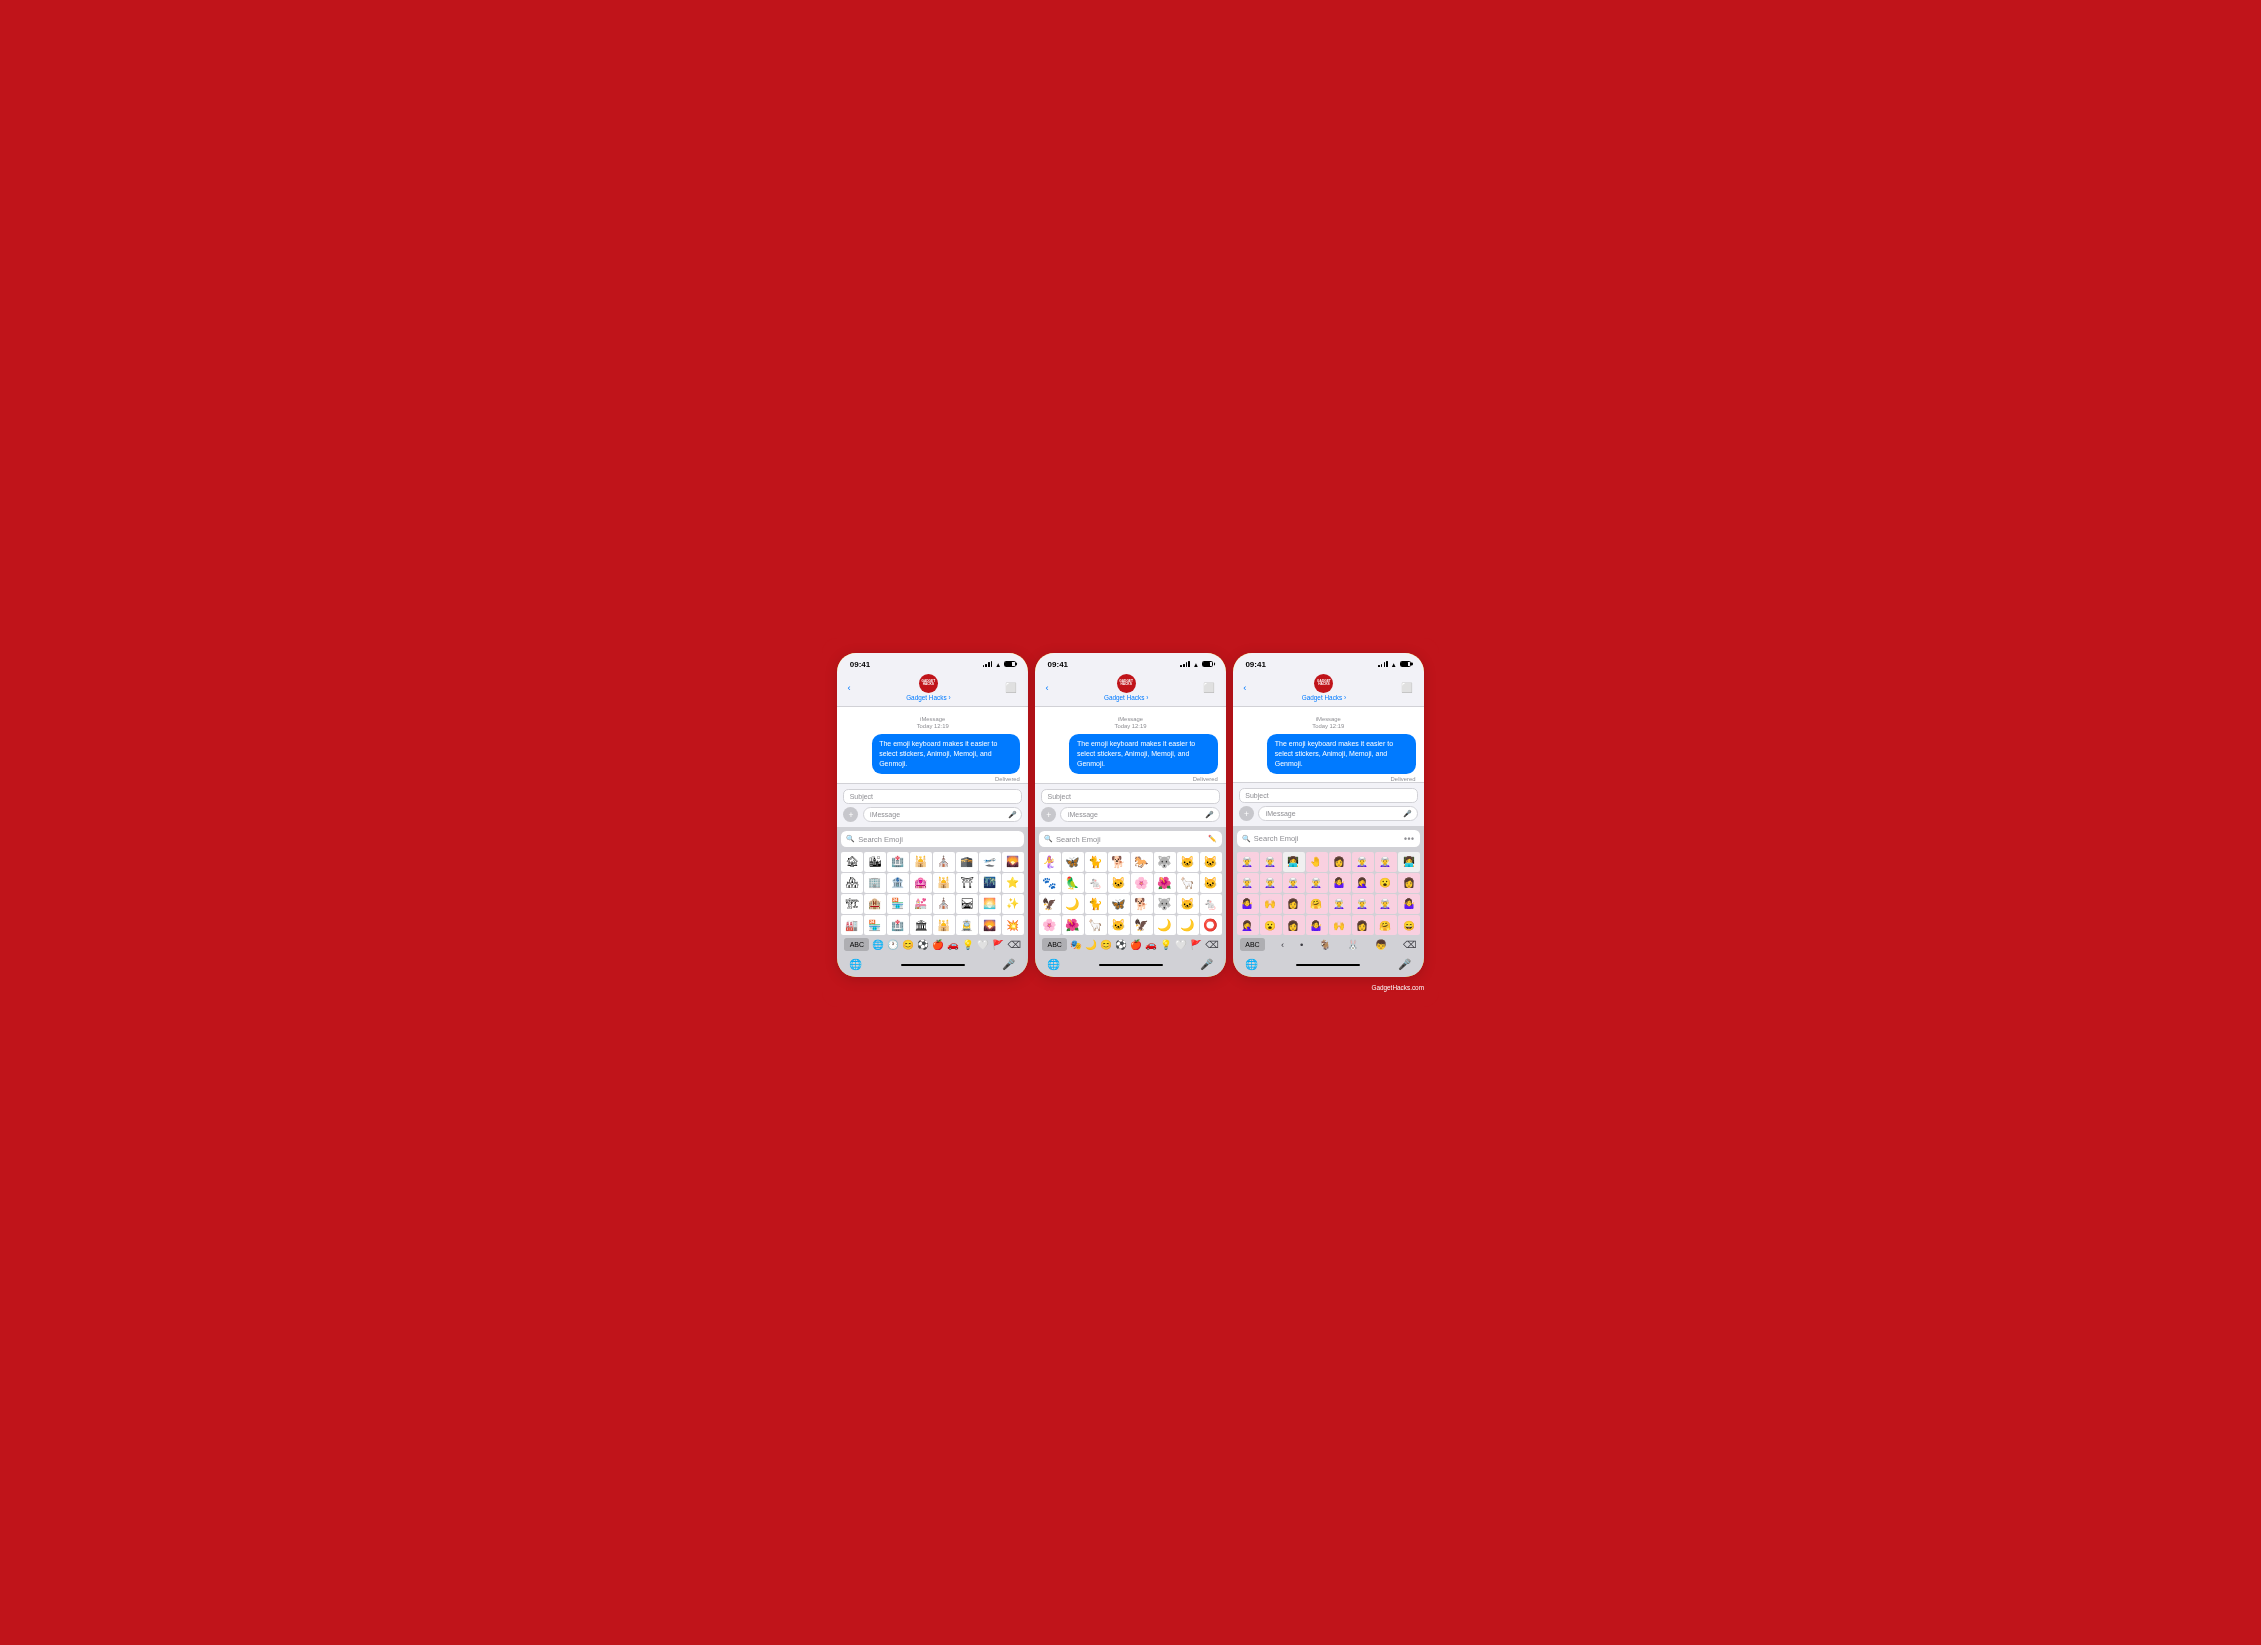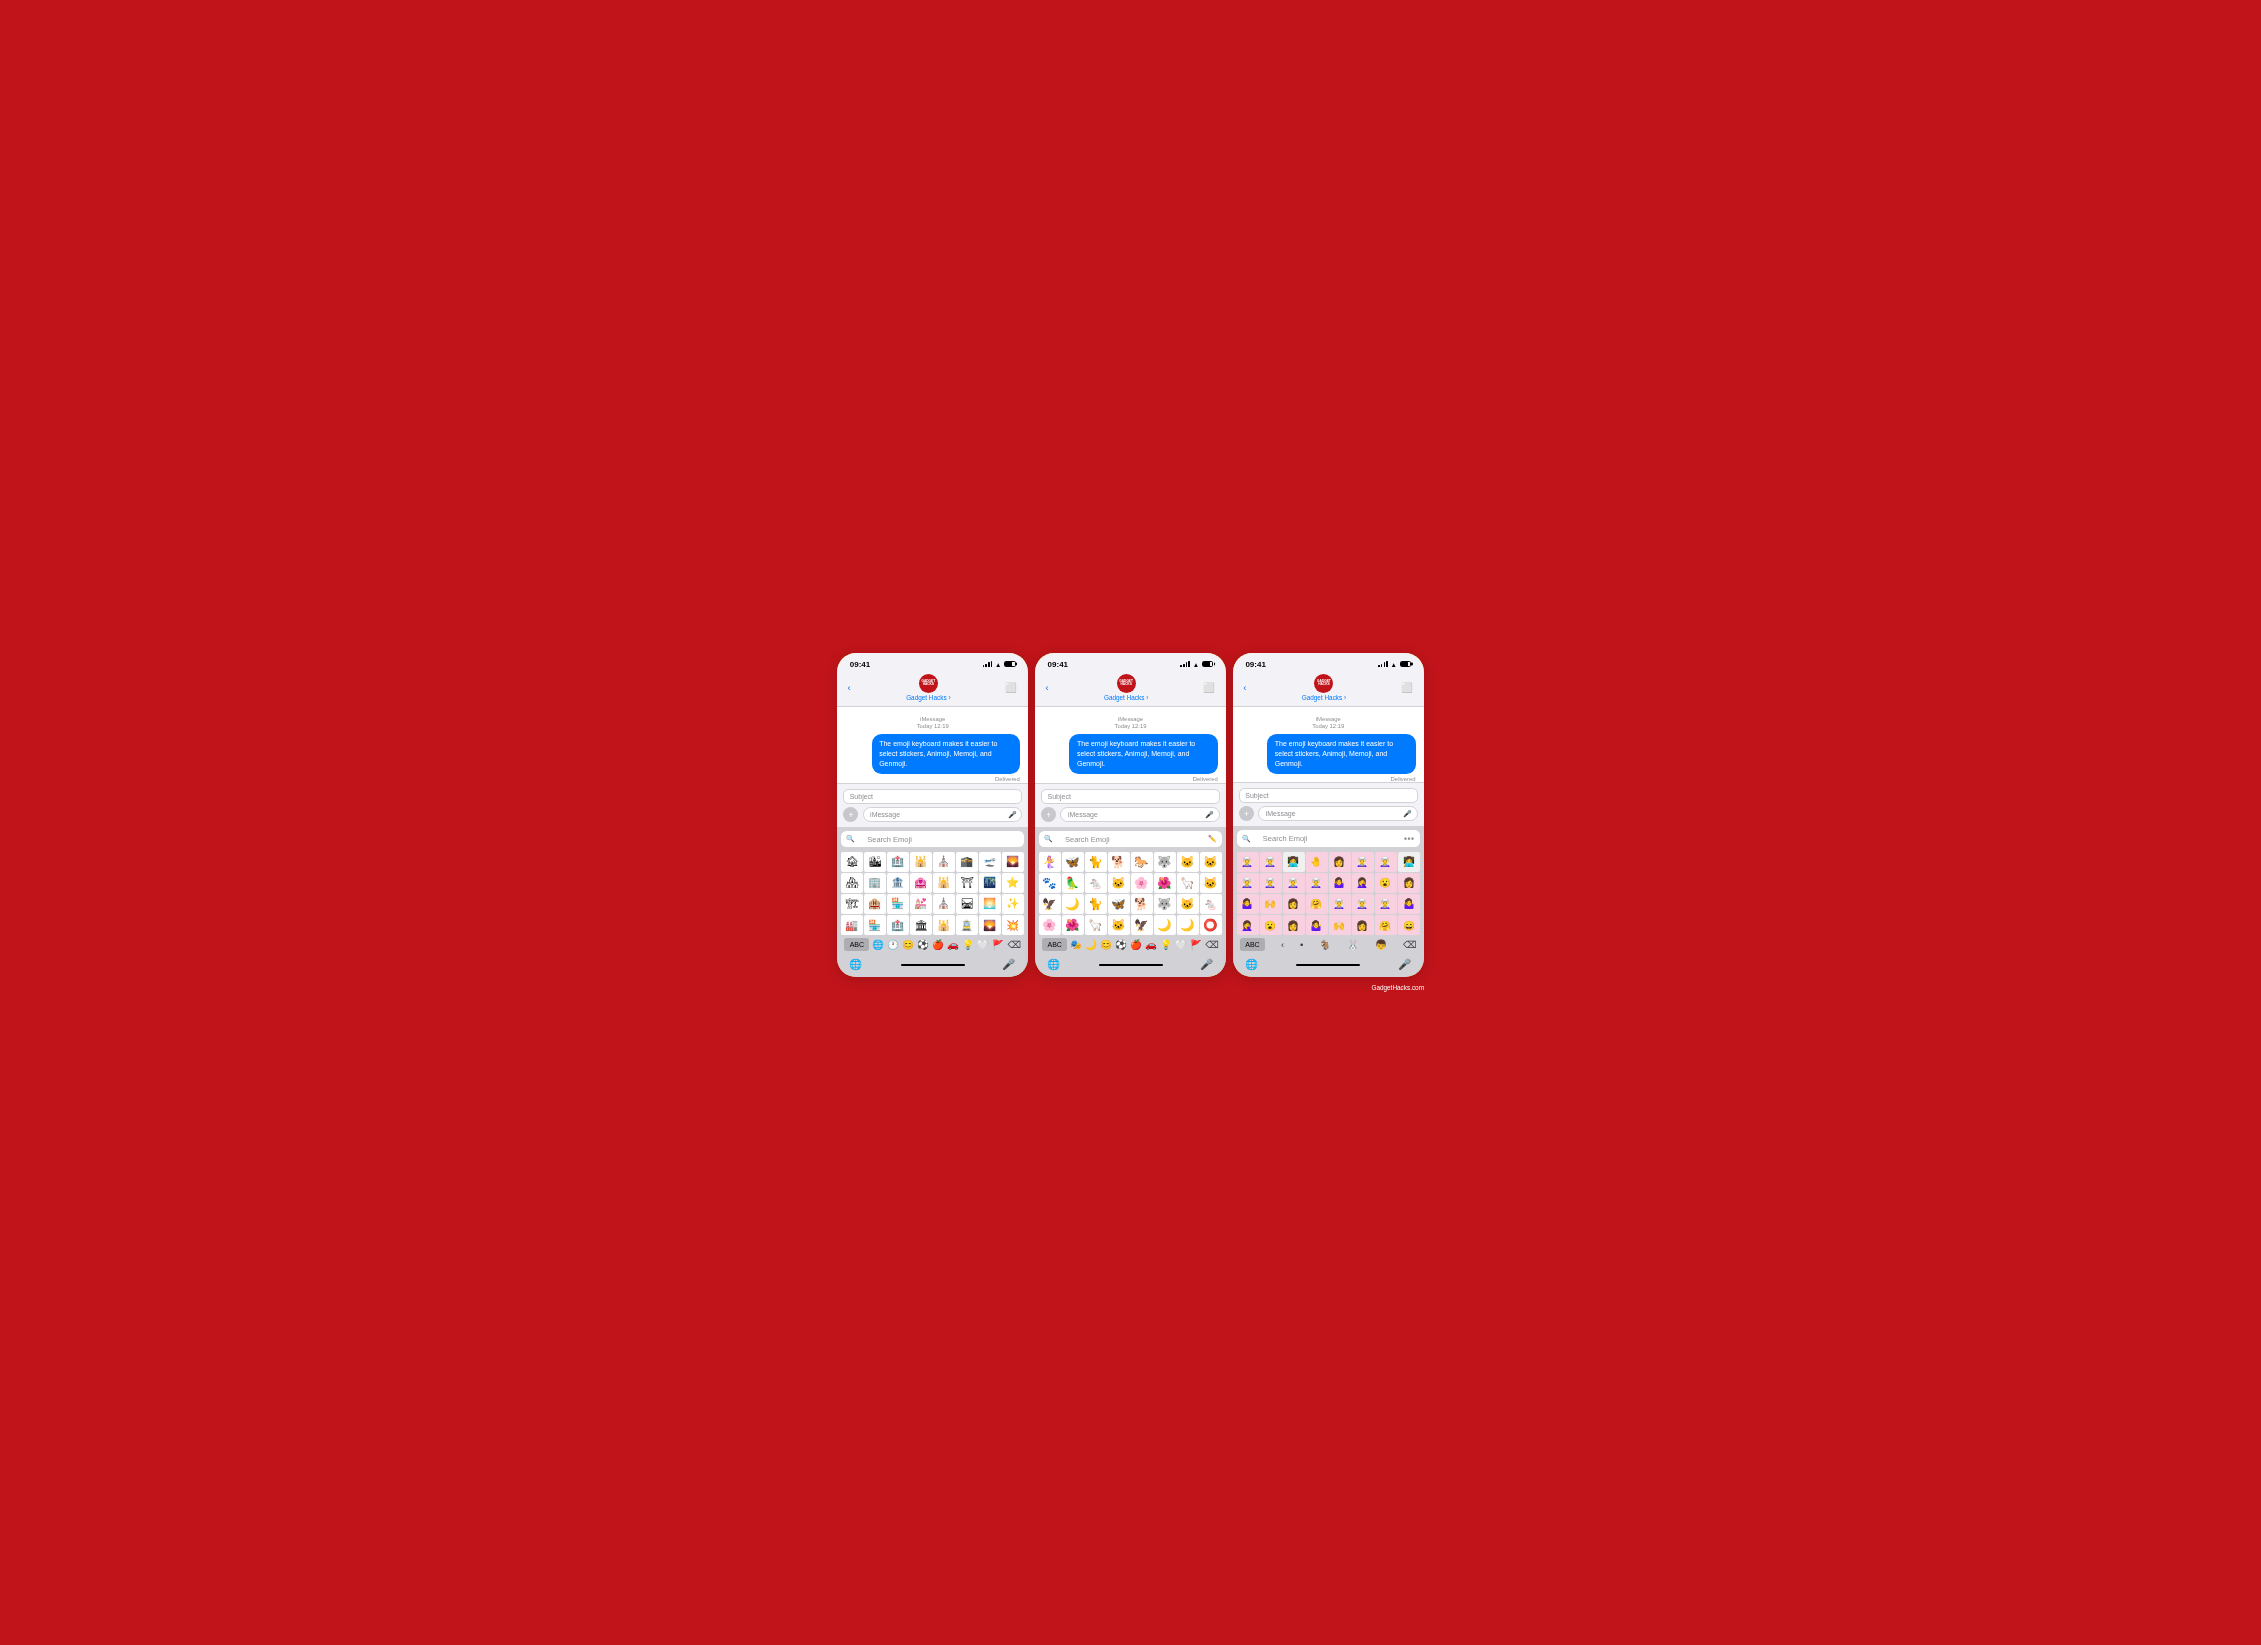--- a/index.html
+++ b/index.html
@@ -208,21 +208,21 @@
     .keyboard-area {
       background: #d1d1d6;
       padding: 4.3px 2.1px 2.1px;
     }
     .search-bar {
       background: white;
       border-radius: 5.3px;
       padding: 3.7px 5.3px;
       display: flex;
       align-items: center;
-      gap: 12px;
+      gap: 3px;
       margin: 0 2.1px 4.3px;
     }
     .search-bar-icon {
       color: #8e8e93;
       font-size: 7px;
     }
     .search-bar-text {
       color: #8e8e93;
       font-size: 7.5px;
     }

